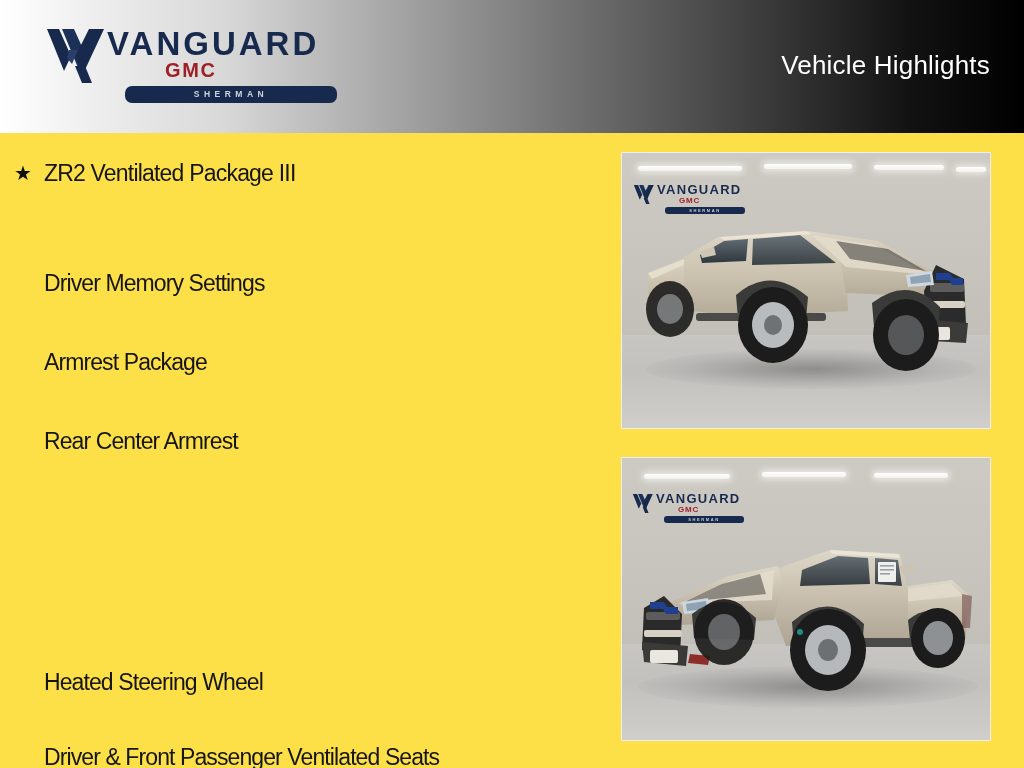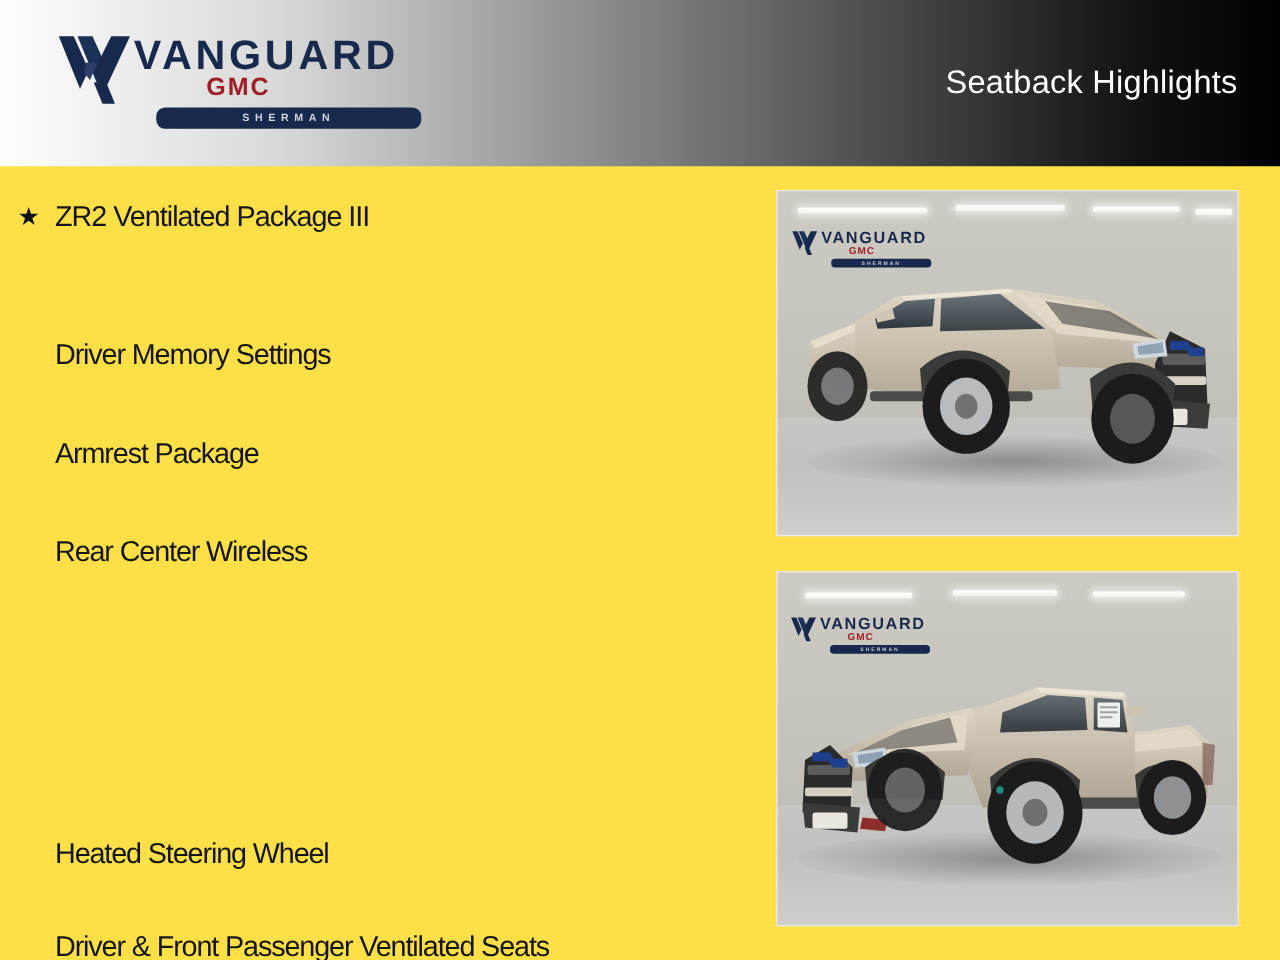--- a/index.html
+++ b/index.html
@@ -150,38 +150,38 @@
       </svg>
       <div class="logo-words">
         <div class="logo-vanguard">VANGUARD</div>
         <div class="logo-gmc">GMC</div>
         <div class="logo-bar">
           <div class="logo-sherman">SHERMAN</div>
         </div>
       </div>
     </div>
 
-    <div class="header-title">Seatback Highlights</div>
+    <div class="header-title">Vehicle Highlights</div>
   </div>
 
   <div class="list">
 
     <div class="row row-head" style="top:20px">
       <span class="star">★</span>
       <span class="head-text">ZR2 Ventilated Package III</span>
     </div>
 
     <div class="row row-sub" style="top:98px">
       <span class="sub-text">Driver Memory Settings</span>
     </div>
     <div class="row row-sub" style="top:177px">
       <span class="sub-text">Armrest Package</span>
     </div>
     <div class="row row-sub" style="top:256px">
-      <span class="sub-text">Rear Center Wireless</span>
+      <span class="sub-text">Rear Center Armrest</span>
     </div>
     <div class="row row-sub" style="top:497px">
       <span class="sub-text">Heated Steering Wheel</span>
     </div>
     <div class="row row-sub" style="top:572px">
       <span class="sub-text">Driver &amp; Front Passenger Ventilated Seats</span>
     </div>
   </div>
 
   <div class="photo" id="photo-1">

